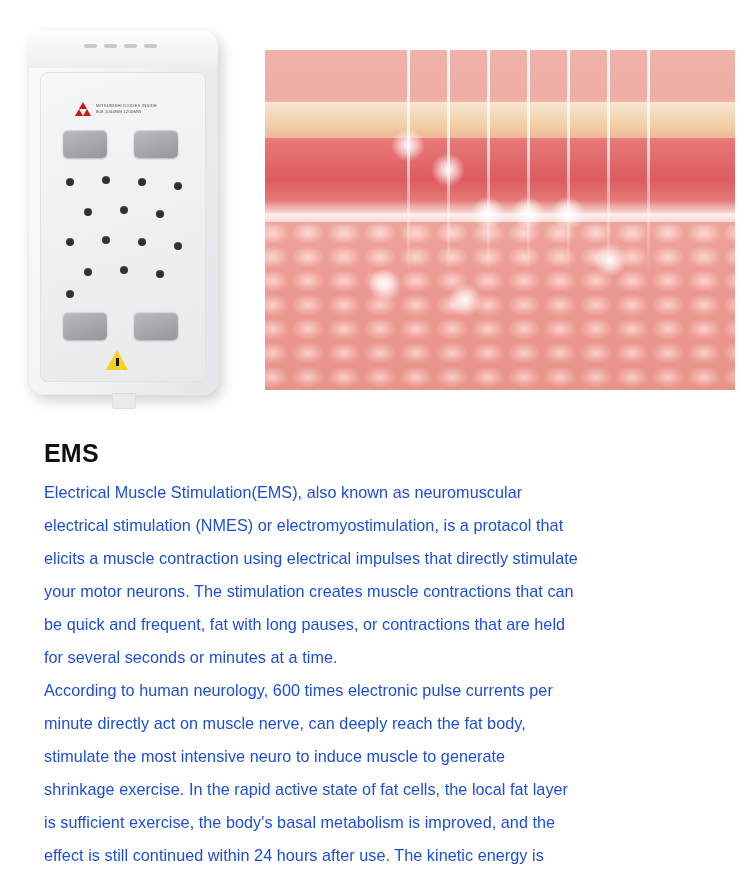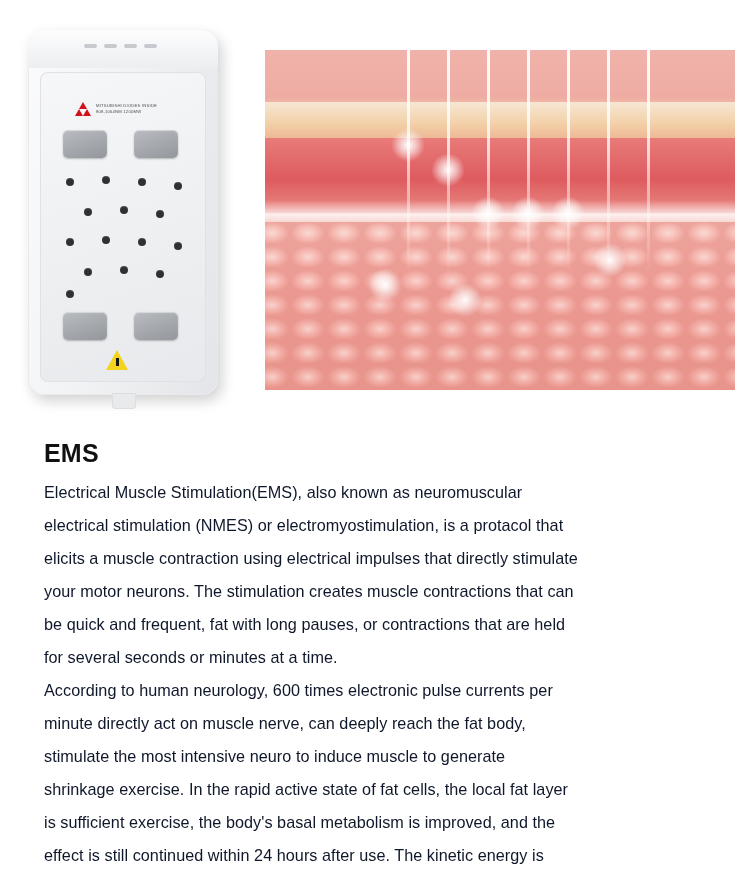--- a/index.html
+++ b/index.html
@@ -245,21 +245,21 @@
     font-size: 25px;
     line-height: 30px;
     font-weight: bold;
     color: #111111;
     letter-spacing: .2px;
   }
   p.para {
     margin: 0;
     font-size: 16.2px;
     line-height: 33px;
-    color: #0f172a;
+    color: #1d4ed8;
     text-align: left;
     letter-spacing: .05px;
   }
 </style>
 </head>
 <body>
 
 <div class="page">
 
   <div class="media-row">

